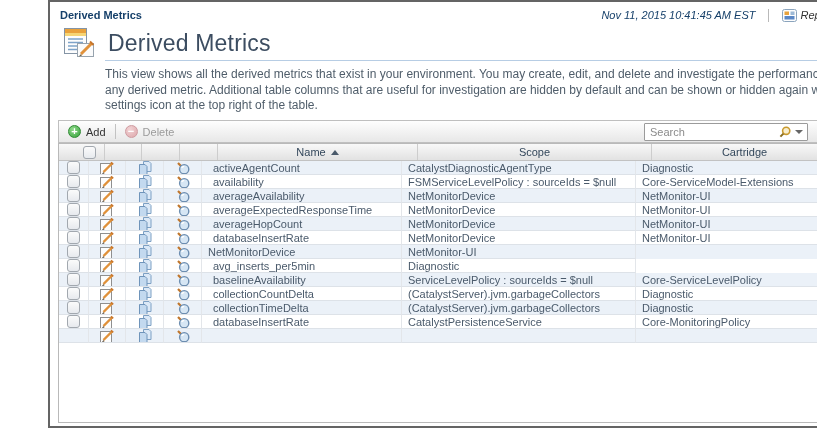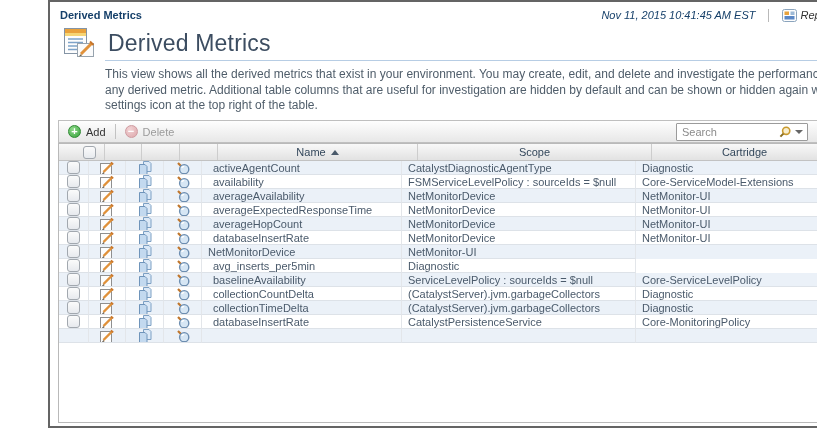--- a/index.html
+++ b/index.html
@@ -36,21 +36,21 @@
              border: 1px solid #bfbfbf; display: flex; align-items: center; padding: 0 6px 0 9px; }
   .tool-btn { display: flex; align-items: center; gap: 5px; font-size: 11px; color: #333; cursor: pointer; }
   .tool-btn.disabled { color: #9b9b9b; cursor: default; }
   .circle-ic { width: 13px; height: 13px; border-radius: 50%; display: inline-flex;
                align-items: center; justify-content: center;
                color: #fff; font-size: 11px; font-weight: bold; line-height: 1; }
   .add-circle { background: radial-gradient(circle at 35% 30%, #8fd98a, #37a23c); border: 1px solid #2f8a33; }
   .del-circle { background: radial-gradient(circle at 35% 30%, #f2d3d5, #dda7ab); border: 1px solid #cf9ba0; }
   .vsep-bar { width: 1px; height: 15px; background: #c2c2c2; margin: 0 9px; }
   .toolbar-right { margin-left: auto; display: flex; align-items: center; }
-  .search-box { width: 132px; height: 18px; border: 1px solid #9b9b9b; background: #fff;
+  .search-box { width: 164px; height: 18px; border: 1px solid #9b9b9b; background: #fff;
                 display: flex; align-items: center; border-radius: 1px; gap: 44px; }
   .search-box input { flex: 1; min-width: 0; border: 0; outline: none; font-size: 11px;
                       font-family: inherit; color: #333; padding: 0 0 0 5px; background: transparent; }
   .search-box input::placeholder { color: #8b8b8b; }
   .search-drop { display: flex; align-items: center; padding: 0 4px 0 2px; cursor: pointer; height: 100%; }
   .settings-btn { margin: 0 4px 0 0; cursor: pointer; display: flex; align-items: center; }
 
   
   .table-wrap { position: absolute; top: 141px; left: 8px; right: 9px; height: 280px;
                 border: 1px solid #b9b9b9; background: #fff; }

